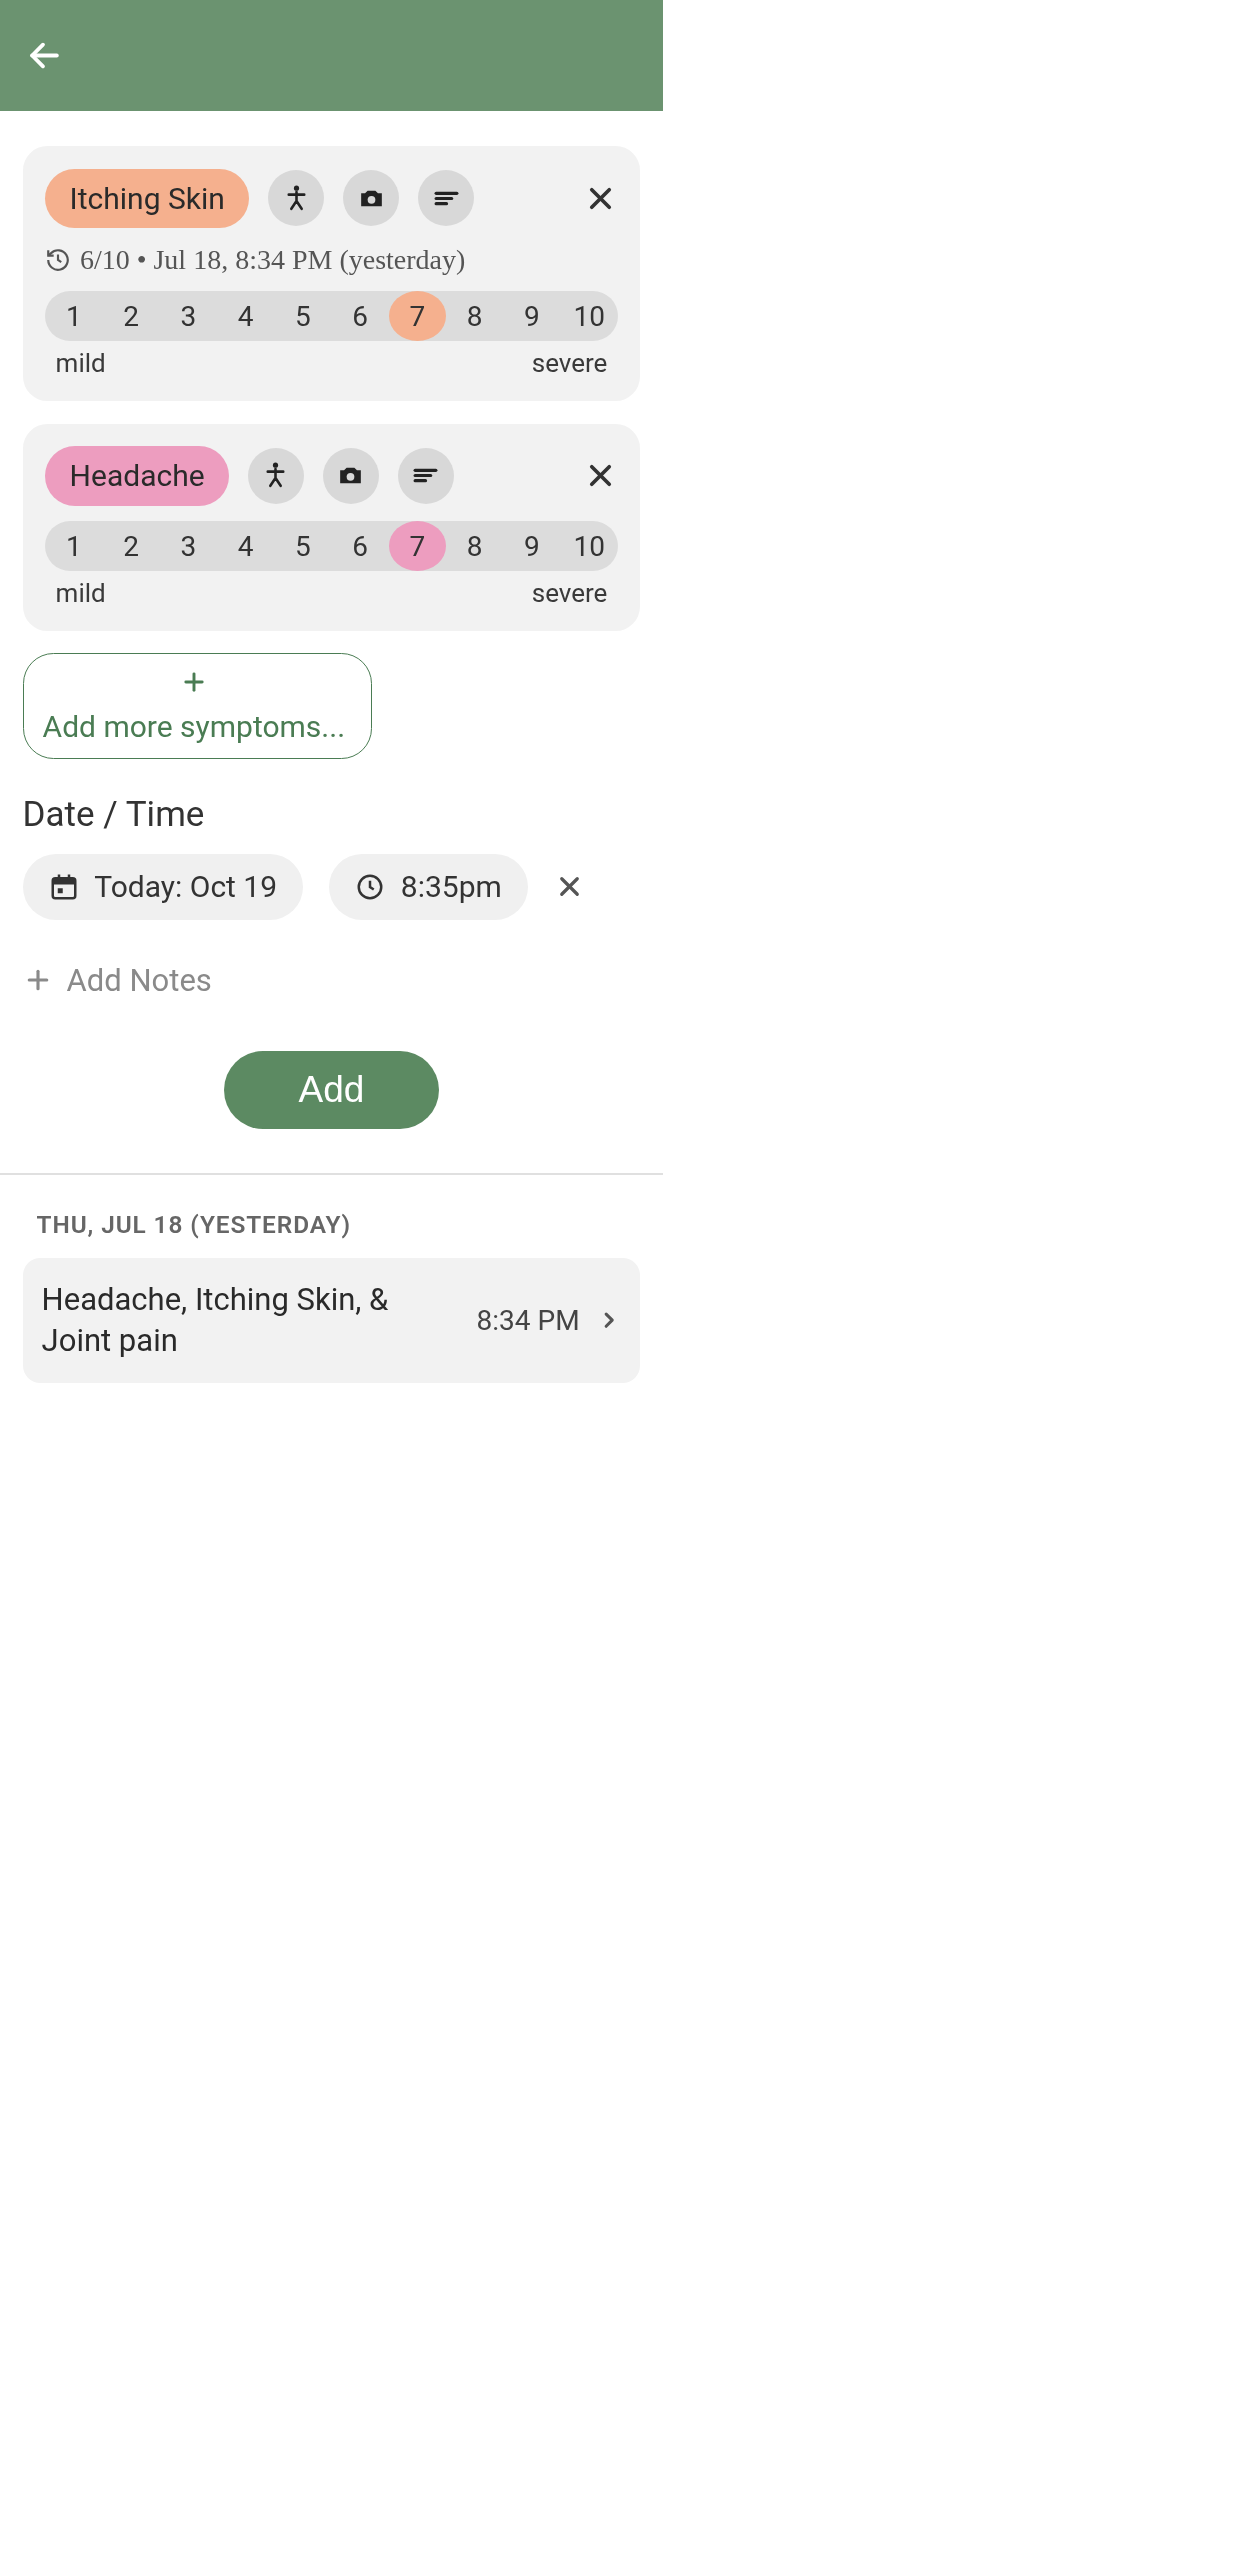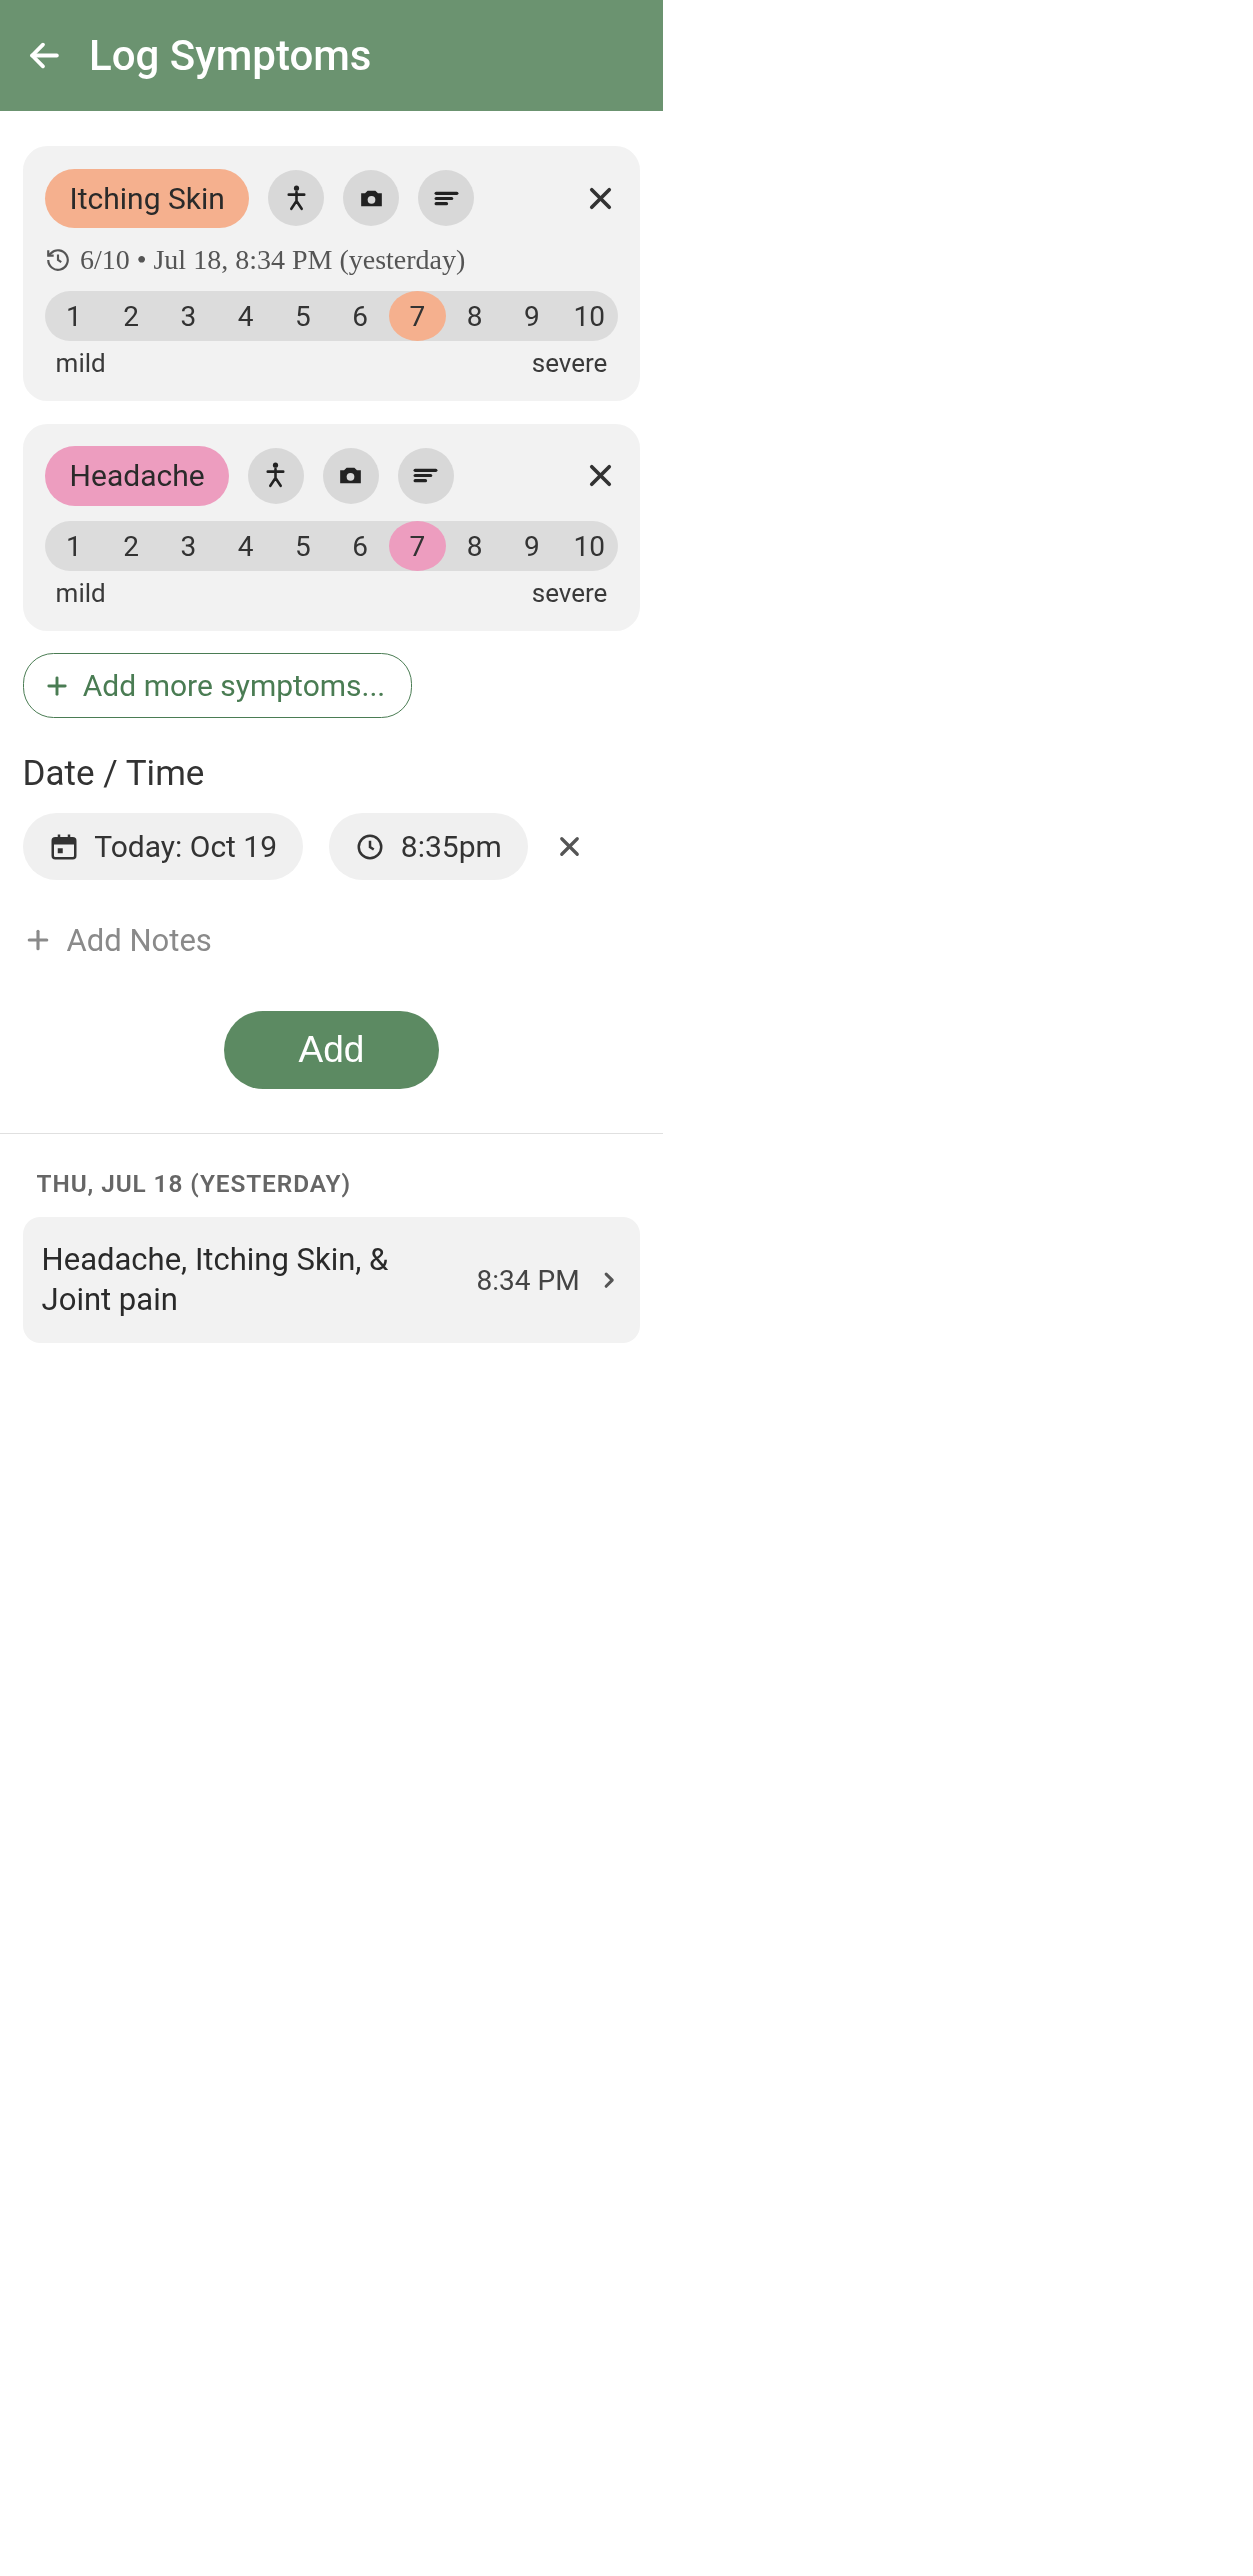--- a/index.html
+++ b/index.html
@@ -113,20 +113,21 @@
       align-items: center;
       gap: 12.2px;
       border: 1.7px solid #4a7c53;
       border-radius: 30.5px;
       padding: 14px 26px 14px 19px;
       color: #4a7c53;
       font-size: 30px;
       cursor: pointer;
       margin-bottom: 35px;
       background: #ffffff;
+      flex-direction: column;
     }
     .section-title {
       font-size: 35px;
       color: #333;
       margin-bottom: 19px;
     }
     .datetime-row {
       display: flex;
       align-items: center;
       gap: 26px;
@@ -200,21 +201,20 @@
 </head>
 <body>
 
 <div class="header">
   <div class="back-arrow">
     <svg width="37" height="37" viewBox="0 0 24 24" fill="none" stroke="#ffffff" stroke-width="2.5" stroke-linecap="round" stroke-linejoin="round">
         <line x1="20" y1="12" x2="4" y2="12"></line>
         <polyline points="11 5 4 12 11 19"></polyline>
       </svg>
   </div>
-  <div class="header-title">Log Symptoms</div>
 </div>
 
 <div class="content">
   <div id="symptoms-container">
       <div class="symptom-card">
         <div class="symptom-header">
           <div class="symptom-pill pill-orange">Itching Skin</div>
           <div class="icon-circle">
             <svg width="31" height="31" viewBox="0 0 24 24" fill="#222">
               <circle cx="12" cy="4" r="2"></circle>

